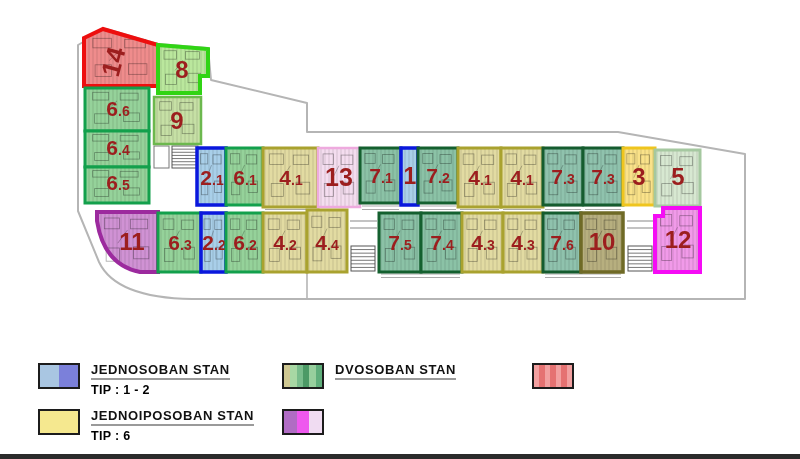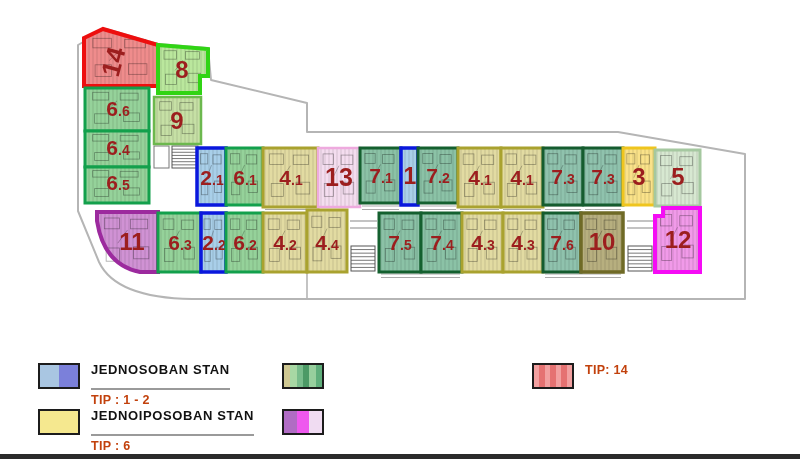--- a/index.html
+++ b/index.html
@@ -4,22 +4,22 @@
 <style>
   html,body{margin:0;padding:0;background:#ffffff;}
   .stage{position:relative;width:800px;height:459px;background:#fff;overflow:hidden;
          font-family:"Liberation Sans",sans-serif;}
   svg{position:absolute;left:0;top:0;}
   .legend-item{position:absolute;display:flex;align-items:flex-start;}
   .swatch{width:38px;height:22px;border:2px solid #1c1c1c;display:flex;margin-top:3px;flex:none;}
   .swatch .seg{flex:1;}
   .legend-text{margin-left:11px;}
   .legend-title{display:inline-block;font-size:13px;font-weight:bold;color:#111;
-                letter-spacing:0.6px;border-bottom:2px solid #9a9a9a;padding-bottom:11px;white-space:nowrap;}
-  .legend-tip{font-size:12.5px;font-weight:bold;color:#c2410c;margin-top:3px;letter-spacing:0.3px;white-space:nowrap;}
+                letter-spacing:0.6px;border-bottom:2px solid #9a9a9a;padding-bottom:1px;white-space:nowrap;}
+  .legend-tip{font-size:12.5px;font-weight:bold;color:#000000;margin-top:3px;letter-spacing:0.3px;white-space:nowrap;}
   .bottom-bar{position:absolute;left:0;top:454px;width:800px;height:5px;background:#2b2b2b;}
   .li-0{left:38px;top:360px;} .li-1{left:38px;top:406px;}
   .li-2{left:282px;top:360px;} .li-3{left:282px;top:406px;}
   .li-4{left:532px;top:360px;}
 </style>
 </head>
 <body>
 
 <div class="stage">
 
@@ -455,20 +455,21 @@
   <div class="legend-item li-2">
     <div class="swatch">
         <div class="seg" style="background: rgb(207, 200, 146);"></div>
         <div class="seg" style="background: rgb(168, 216, 164);"></div>
         <div class="seg" style="background: rgb(121, 189, 140);"></div>
         <div class="seg" style="background: rgb(76, 154, 102);"></div>
         <div class="seg" style="background: rgb(151, 207, 157);"></div>
         <div class="seg" style="background: rgb(95, 174, 123);"></div>
       </div>
     <div class="legend-text">
+      <span class="legend-title">DVOSOBAN STAN</span>
     </div>
   </div>
 
   <div class="legend-item li-3">
     <div class="swatch">
         <div class="seg" style="background: rgb(176, 108, 196);"></div>
         <div class="seg" style="background: rgb(238, 88, 238);"></div>
         <div class="seg" style="background: rgb(240, 220, 242);"></div>
       </div>
   </div>
@@ -477,18 +478,17 @@
     <div class="swatch">
         <div class="seg" style="background: rgb(242, 160, 160);"></div>
         <div class="seg" style="background: rgb(229, 114, 114);"></div>
         <div class="seg" style="background: rgb(242, 160, 160);"></div>
         <div class="seg" style="background: rgb(229, 114, 114);"></div>
         <div class="seg" style="background: rgb(242, 160, 160);"></div>
         <div class="seg" style="background: rgb(229, 114, 114);"></div>
         <div class="seg" style="background: rgb(242, 160, 160);"></div>
       </div>
     <div class="legend-text">
-      <div class="legend-tip">TIP: 14</div>
     </div>
   </div>
 
   <div class="bottom-bar"></div>
 </div>
 
 </body></html>

